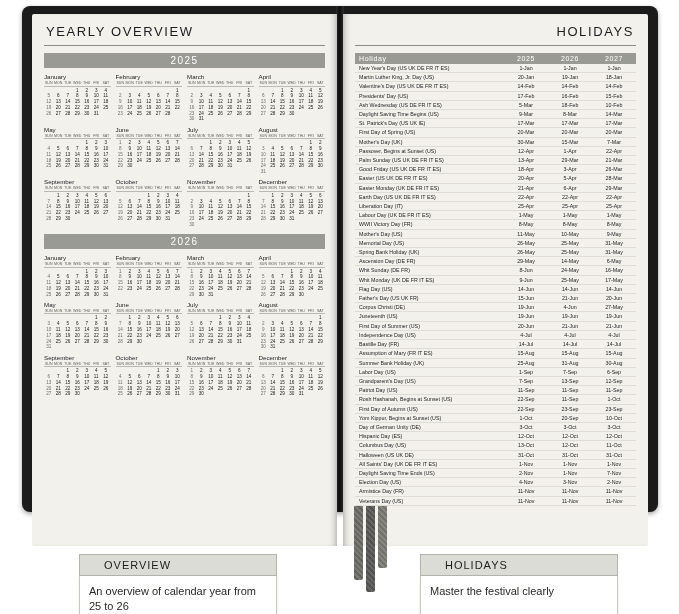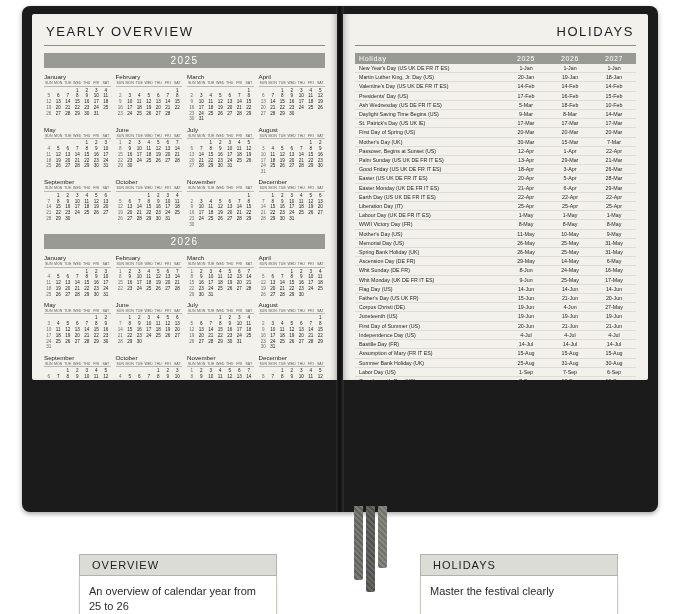--- a/index.html
+++ b/index.html
@@ -15,21 +15,21 @@
     background:#1b1b1b;
     border-radius:8px;
     box-shadow:0 2px 5px rgba(0,0,0,.35);
   }
   .spine{
     position:absolute;left:50%;top:0;width:8px;height:100%;
     transform:translateX(-50%);
     background:linear-gradient(to right,#2a2a2a,#0d0d0d 45%,#2f2f2f);
   }
   .page{
-    position:absolute;top:8px;height:366px;
+    position:absolute;top:8px;height:532px;
     background:#f2f1ec;
     overflow:hidden;
   }
   .page.left{left:10px;width:305px;border-radius:2px 0 0 2px;
     box-shadow:inset -6px 0 9px -7px rgba(0,0,0,.5);}
   .page.right{right:10px;width:305px;border-radius:0 2px 2px 0;
     box-shadow:inset 6px 0 9px -7px rgba(0,0,0,.5);}
 
   .page-title{
     font-size:13px;letter-spacing:1.6px;color:#1d1d1d;
@@ -87,21 +87,21 @@
   .ribbon.r2{left:344px;top:500px;height:86px;background:#5b5b58;
     background-image:repeating-linear-gradient(45deg,#666663 0 2px,#515150 2px 4px);}
   .ribbon.r3{left:356px;top:500px;height:62px;background:#7d7d79;
     background-image:repeating-linear-gradient(45deg,#87877f 0 2px,#72726d 2px 4px);}
 
   
   .callout{position:absolute;width:198px;}
   .callout .c-head{
     background:#dcdcd7;border:1px solid #b4b4ad;
     font-size:11px;letter-spacing:1px;color:#1d1d1d;
-    padding:4px 12px;
+    padding:4px 24px;
   }
   .callout .c-body{
     background:#ffffff;border:1px solid #c9c9c2;border-top:none;
     font-size:11px;color:#2a2a27;padding:8px 9px;line-height:15px;
     min-height:34px;
     box-shadow:0 1px 2px rgba(0,0,0,.12);
   }
   .callout.left{left:79px;top:554px;}
   .callout.right{left:420px;top:554px;}
 </style>

